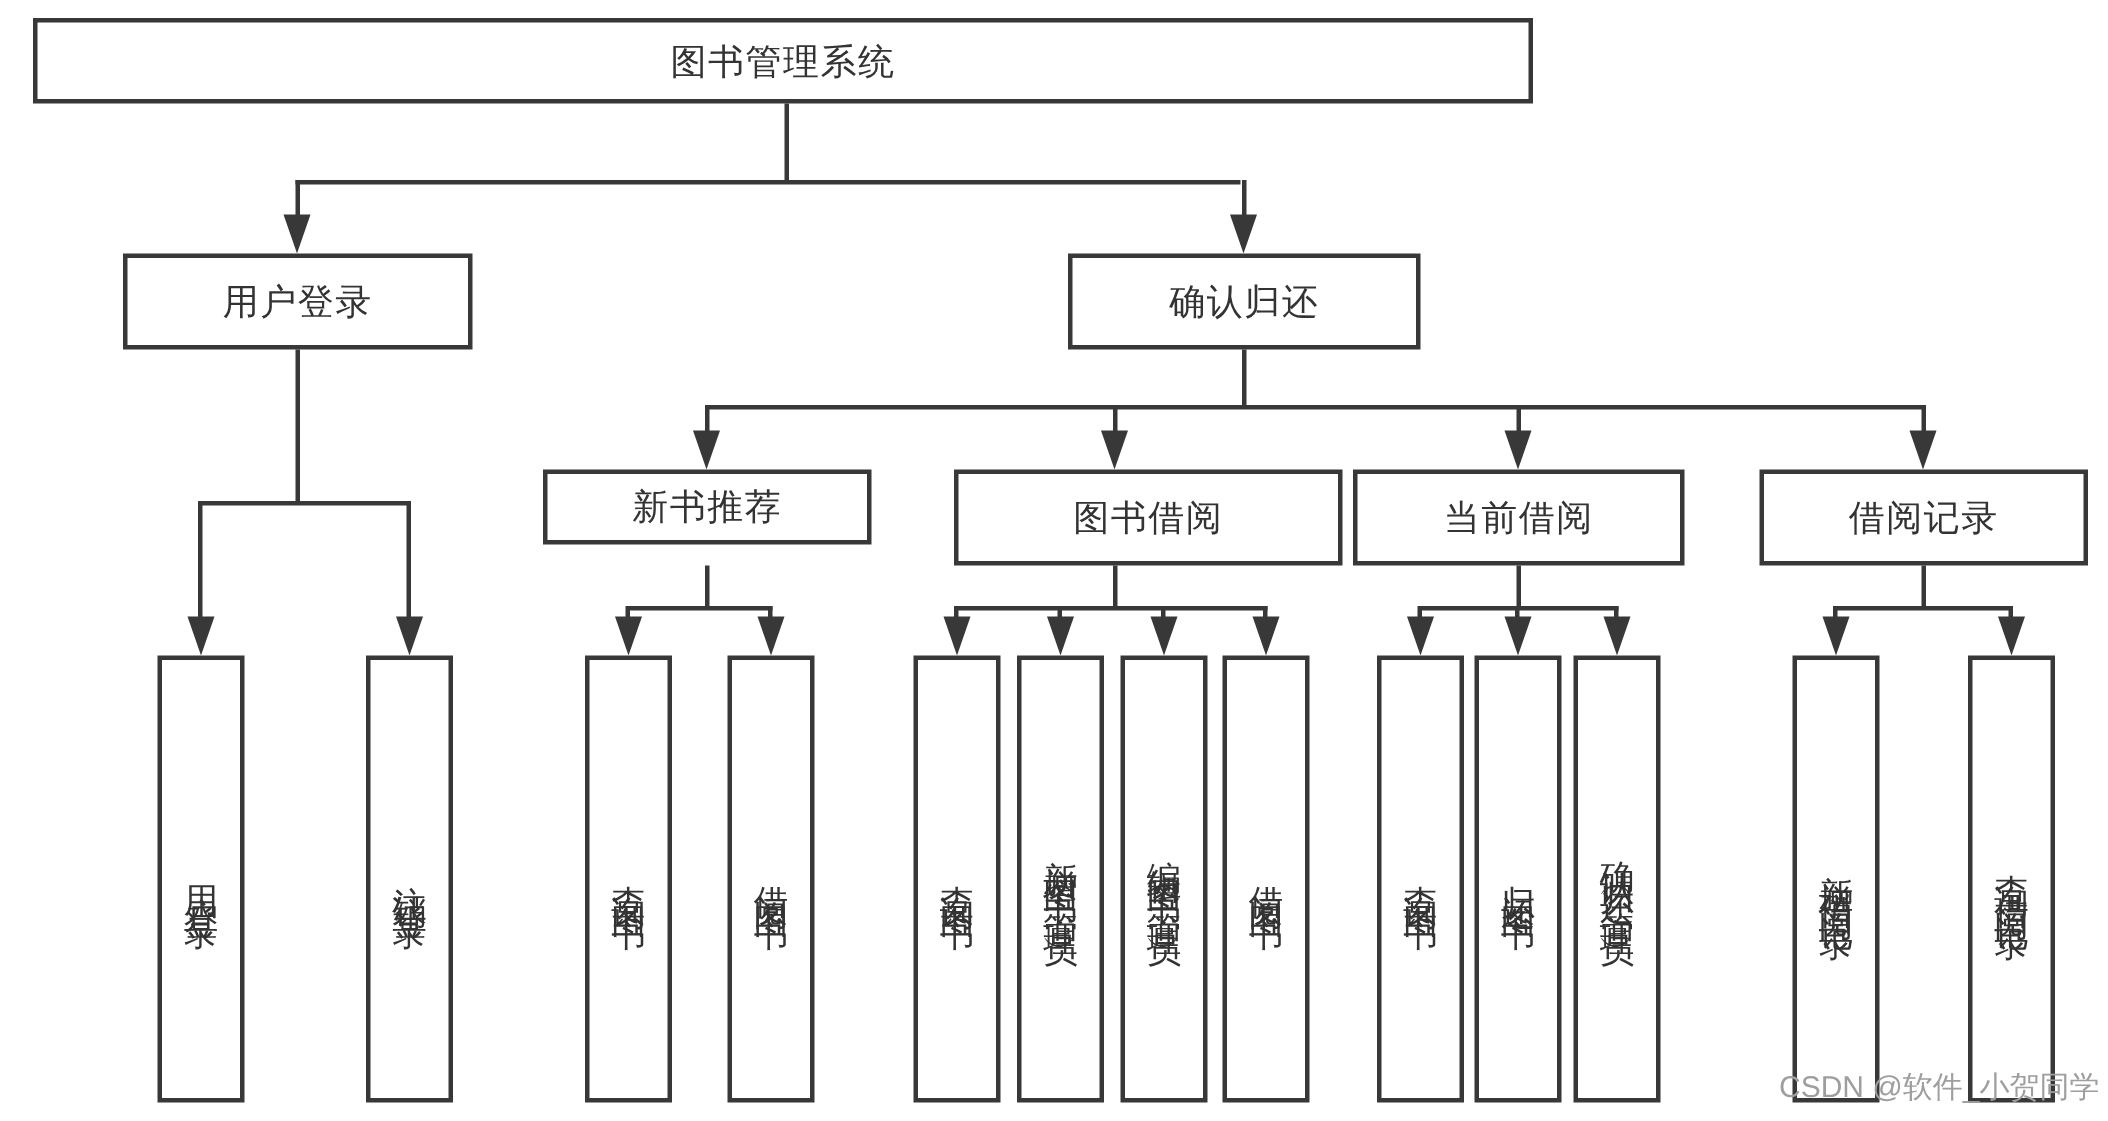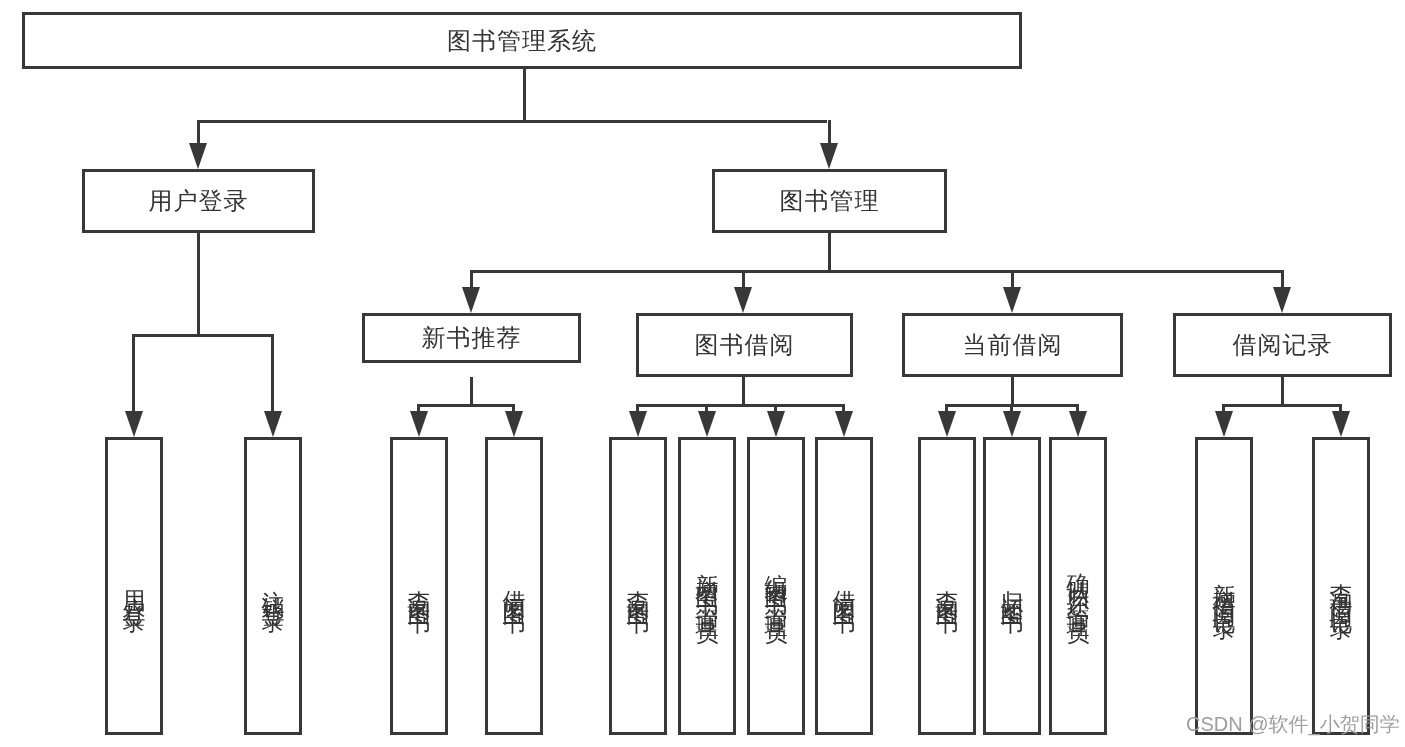--- a/index.html
+++ b/index.html
@@ -46,21 +46,21 @@
   <div class="hl" style="left:197px;top:120px;width:630px"></div>
   <div class="vl" style="left:197px;top:120px;height:27px"></div>
   <div class="ar" style="left:189px;top:143px"></div>
   <div class="vl" style="left:828px;top:120px;height:27px"></div>
   <div class="ar" style="left:820px;top:143px"></div>
 
   <div class="box" style="left:82px;top:169px;width:233px;height:64px">
     <span>用户登录</span>
   </div>
   <div class="box" style="left:712px;top:169px;width:235px;height:64px">
-    <span>图书管理</span>
+    <span>确认归还</span>
   </div>
 
   <div class="vl" style="left:197px;top:233px;height:103px"></div>
   <div class="hl" style="left:133px;top:334px;width:141px"></div>
   <div class="vl" style="left:132px;top:334px;height:79px"></div>
   <div class="ar" style="left:125px;top:411px"></div>
   <div class="vl" style="left:271px;top:334px;height:79px"></div>
   <div class="ar" style="left:264px;top:411px"></div>
 
   <div class="vl" style="left:828px;top:233px;height:39px"></div>
@@ -70,21 +70,21 @@
   <div class="vl" style="left:742px;top:270px;height:20px"></div>
   <div class="ar" style="left:734px;top:287px"></div>
   <div class="vl" style="left:1011px;top:270px;height:20px"></div>
   <div class="ar" style="left:1003px;top:287px"></div>
   <div class="vl" style="left:1281px;top:270px;height:20px"></div>
   <div class="ar" style="left:1273px;top:287px"></div>
 
   <div class="box" style="left:362px;top:313px;width:219px;height:50px">
     <span>新书推荐</span>
   </div>
-  <div class="box" style="left:636px;top:313px;width:217px;height:64px">
+  <div class="box" style="left:636px;top:313px;width:259px;height:64px">
     <span>图书借阅</span>
   </div>
   <div class="box" style="left:1173px;top:313px;width:219px;height:64px">
     <span>借阅记录</span>
   </div>
   <div class="box" style="left:902px;top:313px;width:221px;height:64px">
     <span>当前借阅</span>
   </div>
 
   <div class="vl" style="left:470px;top:377px;height:29px"></div>

